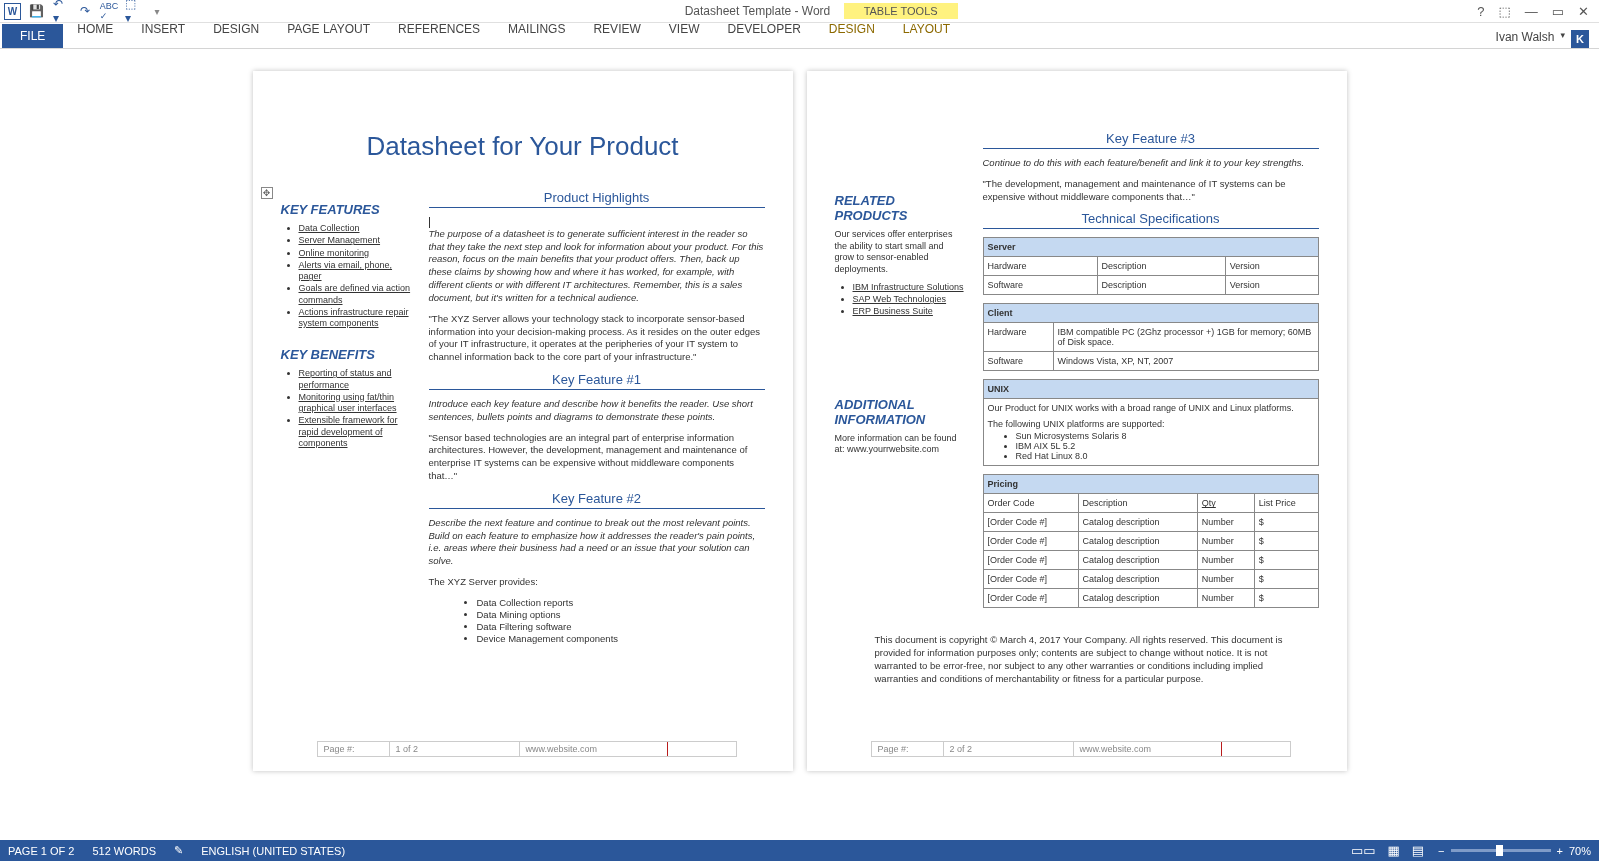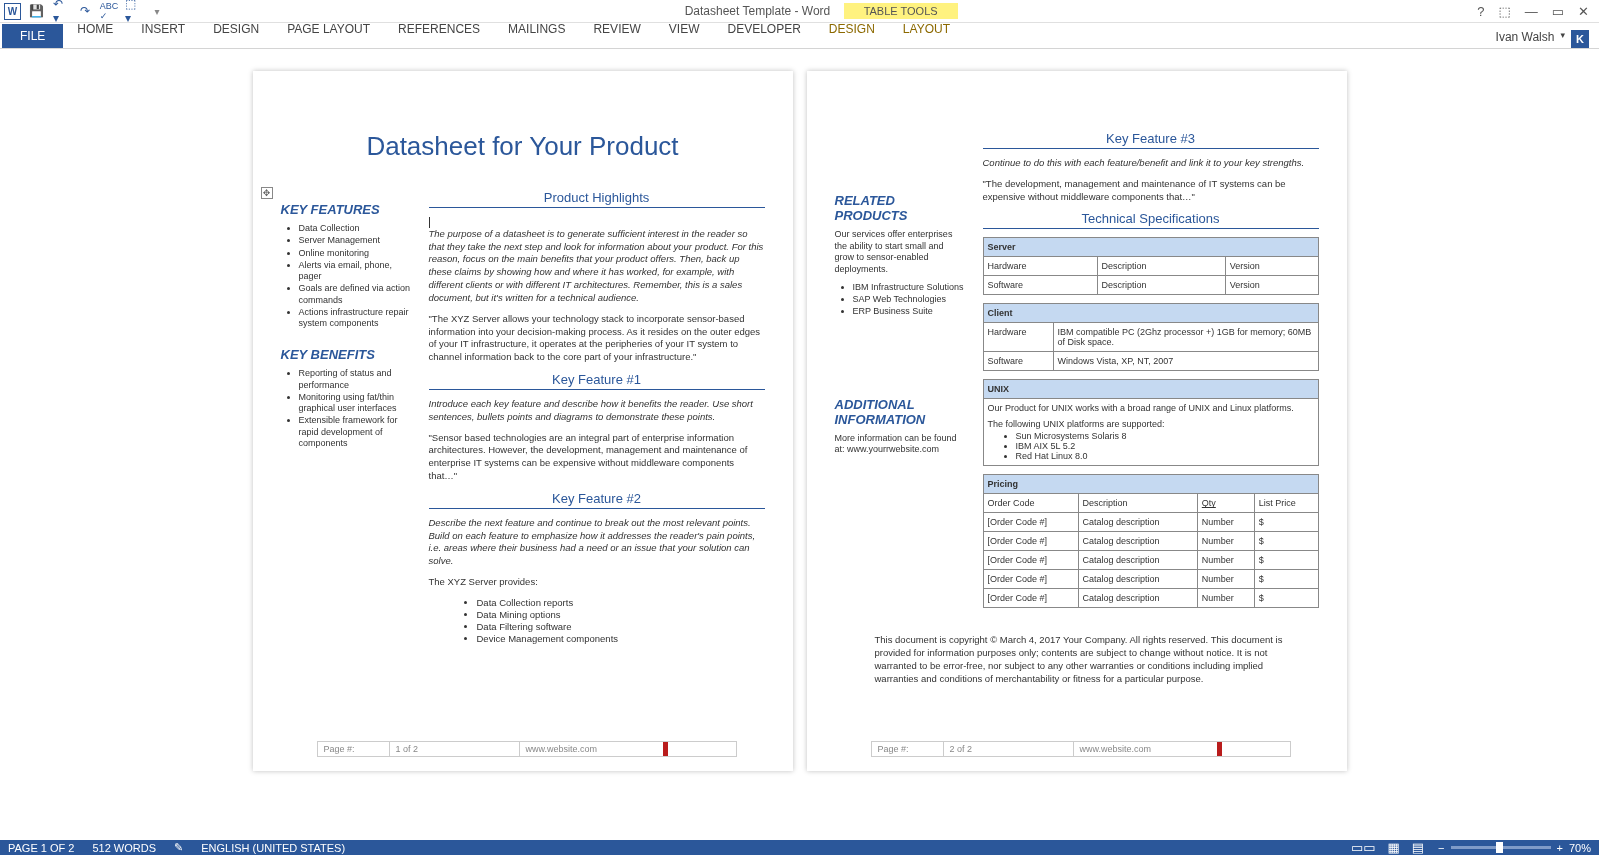--- a/index.html
+++ b/index.html
@@ -26,21 +26,21 @@
 
 .canvas { background: #fff; height: 791px; overflow: hidden; display: flex; justify-content: center; gap: 14px; padding: 22px 0; }
 .page { width: 540px; height: 700px; background: #fff; box-shadow: 0 0 5px rgba(0,0,0,0.25); padding: 60px 28px 16px 28px; position: relative; font-size: 10px; color: #333; }
 
 
 .page1 .main-title { color: #2b579a; font-size: 26px; font-weight: 300; text-align: center; margin-bottom: 22px; font-family: "Segoe UI Light", "Segoe UI", sans-serif; }
 .page1 .columns { display: flex; gap: 18px; }
 .side-col { width: 130px; font-size: 9px; }
 .body-col { flex: 1; }
 .side-h { color: #2b579a; font-size: 13px; font-weight: bold; font-style: italic; margin-bottom: 6px; margin-top: 18px; }
-.side-col ul { list-style: disc; padding-left: 18px; }
+.side-col ul { list-style: disc; padding-left: 18px; text-decoration: underline; }
 .side-col li { margin-bottom: 1px; line-height: 1.25; }
 .sec-h { color: #2b579a; font-size: 13px; font-weight: 400; border-bottom: 1px solid #2b579a; padding-bottom: 2px; margin: 6px 0 8px 0; text-align: center; }
 .body-col p { font-size: 9.5px; line-height: 1.35; margin-bottom: 8px; }
 .body-col p.it { font-style: italic; }
 .body-col ul.bul { list-style: disc; padding-left: 48px; font-size: 9.5px; }
 .body-col ul.bul li { margin-bottom: 1px; }
 
 .table-handle { position: absolute; left: 8px; top: 116px; width: 12px; height: 12px; border: 1px solid #888; display: flex; align-items: center; justify-content: center; font-size: 9px; color: #666; background: #fff; }
 
 
@@ -50,25 +50,25 @@
 .tech-table th, .tech-table td { border: 1px solid #888; padding: 4px 4px; text-align: left; vertical-align: top; }
 .tech-table .hdr { background: #c5d9f1; font-weight: bold; }
 .tech-table td.full { }
 .tech-ul { list-style: disc; padding-left: 28px; font-size: 9px; margin-top: 2px; }
 .copyright { font-size: 9.5px; line-height: 1.35; margin-top: 18px; padding: 0 20px 0 40px; }
 
 .page-footer { position: absolute; bottom: 14px; left: 64px; right: 56px; display: flex; font-size: 9px; color: #888; border: 1px solid #ccc; }
 .page-footer div { padding: 2px 6px; }
 .pf1 { width: 72px; border-right: 1px solid #ccc; }
 .pf2 { width: 130px; border-right: 1px solid #ccc; }
-.pf3 { flex: 1; border-right: 5px solid #b91c1c; }
+.pf3 { flex: 1; border-right: 1px solid #b91c1c; }
 .pf4 { width: 68px; }
 
 
-.status-bar { height: 15px; background: #2b579a; color: #fff; display: flex; align-items: center; padding: 0 8px; font-size: 11px; }
+.status-bar { height: 21px; background: #2b579a; color: #fff; display: flex; align-items: center; padding: 0 8px; font-size: 11px; }
 .status-bar .sb-item { margin-right: 18px; }
 .sb-spacer { flex: 1; }
 .sb-views { display: flex; gap: 12px; margin-right: 14px; }
 .sb-views span { font-size: 13px; }
 .sb-zoom { display: flex; align-items: center; gap: 6px; }
 .zoom-track { width: 100px; height: 3px; background: #7f9bc8; position: relative; }
 .zoom-thumb { position: absolute; top: -4px; left: 45px; width: 7px; height: 11px; background: #fff; }
 
 
 .cursor { display: inline-block; width: 1px; height: 11px; background: #333; vertical-align: middle; }

